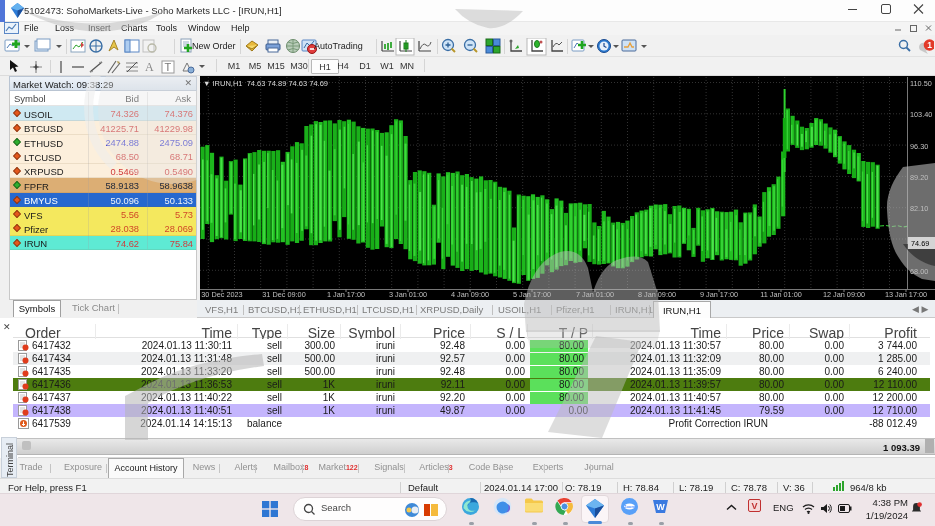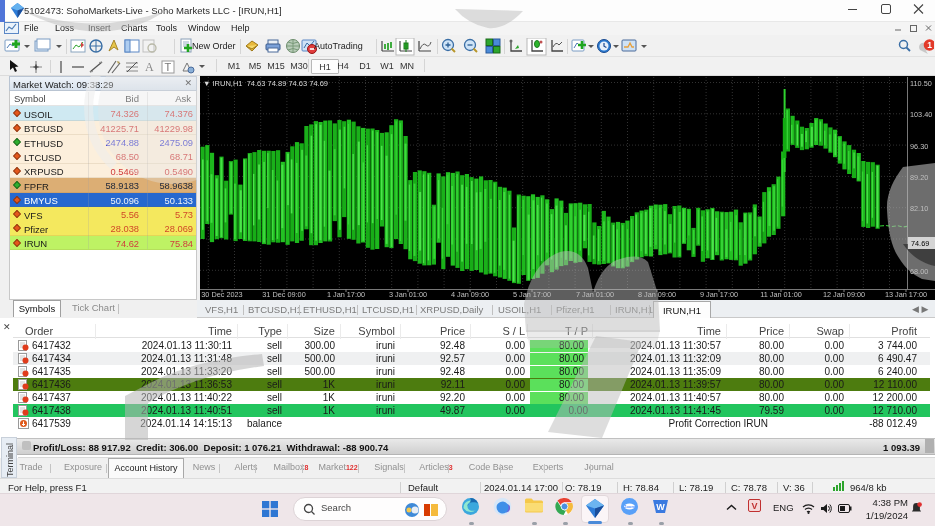--- a/index.html
+++ b/index.html
@@ -24,21 +24,21 @@
 .mwask{position:absolute;right:3px;top:3px;text-align:right;font-size:9.3px}
 .dia{position:absolute;left:4px;top:4px;width:6px;height:6px;transform:rotate(45deg);border-radius:0.5px}
 .dor{background:#e4571c;border:1px solid #93330a}
 .dgr{background:#2eae2e;border:1px solid #156615}
 .mwtab{position:absolute;font-size:9.5px;color:#8a8a8a;top:2px}
 #chart{left:200px;top:76px;width:735px;height:224px;background:#000}
 #charttabs{left:197px;top:300px;width:738px;height:18px;background:#eceff2;border-bottom:1px solid #c9c9c9}
 .ctab{position:absolute;top:301px;height:17px;white-space:nowrap;font-size:9.5px;color:#7b7b7b;text-align:center;line-height:17px}
 .ctabsep{position:absolute;top:305px;width:1px;height:10px;background:#c0c0c0}
 #terminal{left:0;top:318px;width:935px;height:140px;background:#fff}
-.thc{position:absolute;font-size:11px;color:#444}
+.thc{position:absolute;font-size:14px;color:#444}
 .trow{position:absolute;left:13px;width:917px;height:13.1px;font-size:10px;color:#1a1a1a}
 .tcell{position:absolute;top:1px;text-align:right}
 .colline{position:absolute;top:324px;width:1px;background:#ebebeb;height:106px}
 #summary{left:13px;top:438px;width:922px;height:17px;background:linear-gradient(#e9e9e9,#cfcfcf);border-top:1px solid #c0c0c0;border-bottom:1px solid #b5b5b5;font-size:9.5px;font-weight:bold;color:#111}
 #termtabs{left:18px;top:457px;width:917px;height:21px;background:#f0f0f0;border-top:1px solid #d8d8d8}
 .ttab{position:absolute;top:458px;height:27px;white-space:nowrap;font-size:9px;color:#909090;line-height:19px;text-align:center}
 .ttabactive{background:#fafafa;border:1px solid #a8a8a8;border-bottom:none;color:#1a1a1a}
 .ttsep{position:absolute;top:464px;width:1px;height:9px;background:#c4c4c4}
 .badge{color:#e03030;font-size:7px;font-weight:bold}
 #statusbar{left:0;top:478px;width:935px;height:15px;background:#f2f2f2;border-top:1px solid #dcdcdc;font-size:11px;color:#222}
@@ -719,21 +719,21 @@
     <span class="mwsym" style="">VFS</span>
     <span class="mwbid" style="color:#d04828">5.56</span>
     <span class="mwask" style="color:#d04828">5.73</span>
   </div>
 <div class="mwrow" style="top:221.4px;background:#f4e85e">
     <span class="dia dor"></span>
     <span class="mwsym" style="">Pfizer</span>
     <span class="mwbid" style="color:#d04828">28.038</span>
     <span class="mwask" style="color:#d04828">28.069</span>
   </div>
-<div class="mwrow" style="top:235.8px;background:#bef264">
+<div class="mwrow" style="top:235.8px;background:#5eead4">
     <span class="dia dor"></span>
     <span class="mwsym" style="">IRUN</span>
     <span class="mwbid" style="color:#d03c3c">74.62</span>
     <span class="mwask" style="color:#d03c3c">75.84</span>
   </div>
 <div class="abs" style="left:88px;top:92px;width:1px;height:157px;background:rgba(160,160,160,0.25)"></div>
 <div class="abs" style="left:147px;top:92px;width:1px;height:157px;background:rgba(160,160,160,0.25)"></div>
 <div class="abs" style="left:9px;top:299px;width:188px;height:19px;background:#f0f0f0;border-top:1px solid #c8c8c8"></div>
 <div class="abs" style="left:13px;top:300px;width:48px;height:17px;background:#fff;border:1px solid #a0a0a0;border-bottom:none;font-size:9.5px;text-align:center;line-height:16px;color:#111">Symbols</div>
 <div class="mwtab" style="left:72px;top:302px">Tick Chart</div>
@@ -812,21 +812,21 @@
     <span class="tcell" style="left:119px;width:100px;white-space:nowrap">2024.01.13 11:31:48</span>
     <span class="tcell" style="left:209px;width:60px">sell</span>
     <span class="tcell" style="left:262px;width:60px">500.00</span>
     <span class="tcell" style="left:322px;width:60px">iruni</span>
     <span class="tcell" style="left:392px;width:60px">92.57</span>
     <span class="tcell" style="left:452px;width:60px">0.00</span>
     <span class="tcell" style="left:517px;width:58px;background:#5be05b;height:12.5px;padding-right:4px">80.00</span>
     <span class="tcell" style="left:608px;width:100px;white-space:nowrap">2024.01.13 11:32:09</span>
     <span class="tcell" style="left:711px;width:60px">80.00</span>
     <span class="tcell" style="left:771px;width:60px">0.00</span>
-    <span class="tcell" style="left:837px;width:67px">6 490.47</span>
+    <span class="tcell" style="left:837px;width:67px">1 285.00</span>
   </div>
 <div class="trow" style="top:364.8px;background:#ffffff">
     <svg style="position:absolute;left:5px;top:1px" width="11" height="11">
       <rect x="0.5" y="0.5" width="8" height="10" fill="#fff" stroke="#9a9a9a"></rect>
       <path d="M2,3 h5 M2,5 h5 M2,7 h3" stroke="#c8c8c8"></path>
       <circle cx="7.5" cy="7.5" r="3" fill="#e03c1c"></circle>
     </svg>
     <span class="tcell" style="left:19px;text-align:left">6417435</span>
     <span class="tcell" style="left:119px;width:100px;white-space:nowrap">2024.01.13 11:33:20</span>
     <span class="tcell" style="left:209px;width:60px">sell</span>
@@ -871,21 +871,21 @@
     <span class="tcell" style="left:262px;width:60px">1K</span>
     <span class="tcell" style="left:322px;width:60px">iruni</span>
     <span class="tcell" style="left:392px;width:60px">92.20</span>
     <span class="tcell" style="left:452px;width:60px">0.00</span>
     <span class="tcell" style="left:517px;width:58px;background:#5be05b;height:12.5px;padding-right:4px">80.00</span>
     <span class="tcell" style="left:608px;width:100px;white-space:nowrap">2024.01.13 11:40:57</span>
     <span class="tcell" style="left:711px;width:60px">80.00</span>
     <span class="tcell" style="left:771px;width:60px">0.00</span>
     <span class="tcell" style="left:837px;width:67px">12 200.00</span>
   </div>
-<div class="trow" style="top:404.1px;background:#22c55e">
+<div class="trow" style="top:404.1px;background:#c4b5fd">
     <svg style="position:absolute;left:5px;top:1px" width="11" height="11">
       <rect x="0.5" y="0.5" width="8" height="10" fill="#fff" stroke="#9a9a9a"></rect>
       <path d="M2,3 h5 M2,5 h5 M2,7 h3" stroke="#c8c8c8"></path>
       <circle cx="7.5" cy="7.5" r="3" fill="#e03c1c"></circle>
     </svg>
     <span class="tcell" style="left:19px;text-align:left">6417438</span>
     <span class="tcell" style="left:119px;width:100px;white-space:nowrap">2024.01.13 11:40:51</span>
     <span class="tcell" style="left:209px;width:60px">sell</span>
     <span class="tcell" style="left:262px;width:60px">1K</span>
     <span class="tcell" style="left:322px;width:60px">iruni</span>
@@ -904,21 +904,20 @@
       <path d="M5.5,3.5 v4 M4,6 l1.5,1.5 1.5,-1.5" stroke="#fff" stroke-width="1" fill="none"></path>
     </svg>
     <span class="tcell" style="left:19px;text-align:left">6417539</span>
     <span class="tcell" style="left:119px;width:100px;white-space:nowrap">2024.01.14 14:15:13</span>
     <span class="tcell" style="left:189px;width:80px;text-align:right">balance</span>
     <span class="tcell" style="left:605px;width:150px">Profit Correction IRUN</span>
     <span class="tcell" style="left:837px;width:67px">-88 012.49</span>
   </div>
 <div id="summary" class="abs">
     <span style="position:absolute;left:9px;top:2px;width:9px;height:9px;background:#c0c0c0;border-radius:2px"></span>
-    <span style="position:absolute;left:20px;top:2.5px">Profit/Loss: 88 917.92&nbsp;&nbsp;Credit: 306.00&nbsp;&nbsp;Deposit: 1 076.21&nbsp;&nbsp;Withdrawal: -88 900.74</span>
     <span style="position:absolute;right:15px;top:2.5px">1 093.39</span>
   </div>
 <div class="abs" style="left:925px;top:439px;width:9px;height:14px;background:#b0b0b0"></div>
 <div id="vertterm" class="abs">
     <span>Terminal</span>
   </div>
 <div id="termtabs" class="abs"></div>
 <div class="ttab" style="left:12px;width:38px">Trade</div>
 <div class="ttab" style="left:57px;width:52px">Exposure</div>
 <div class="ttab" style="left:186px;width:36px">News</div>

